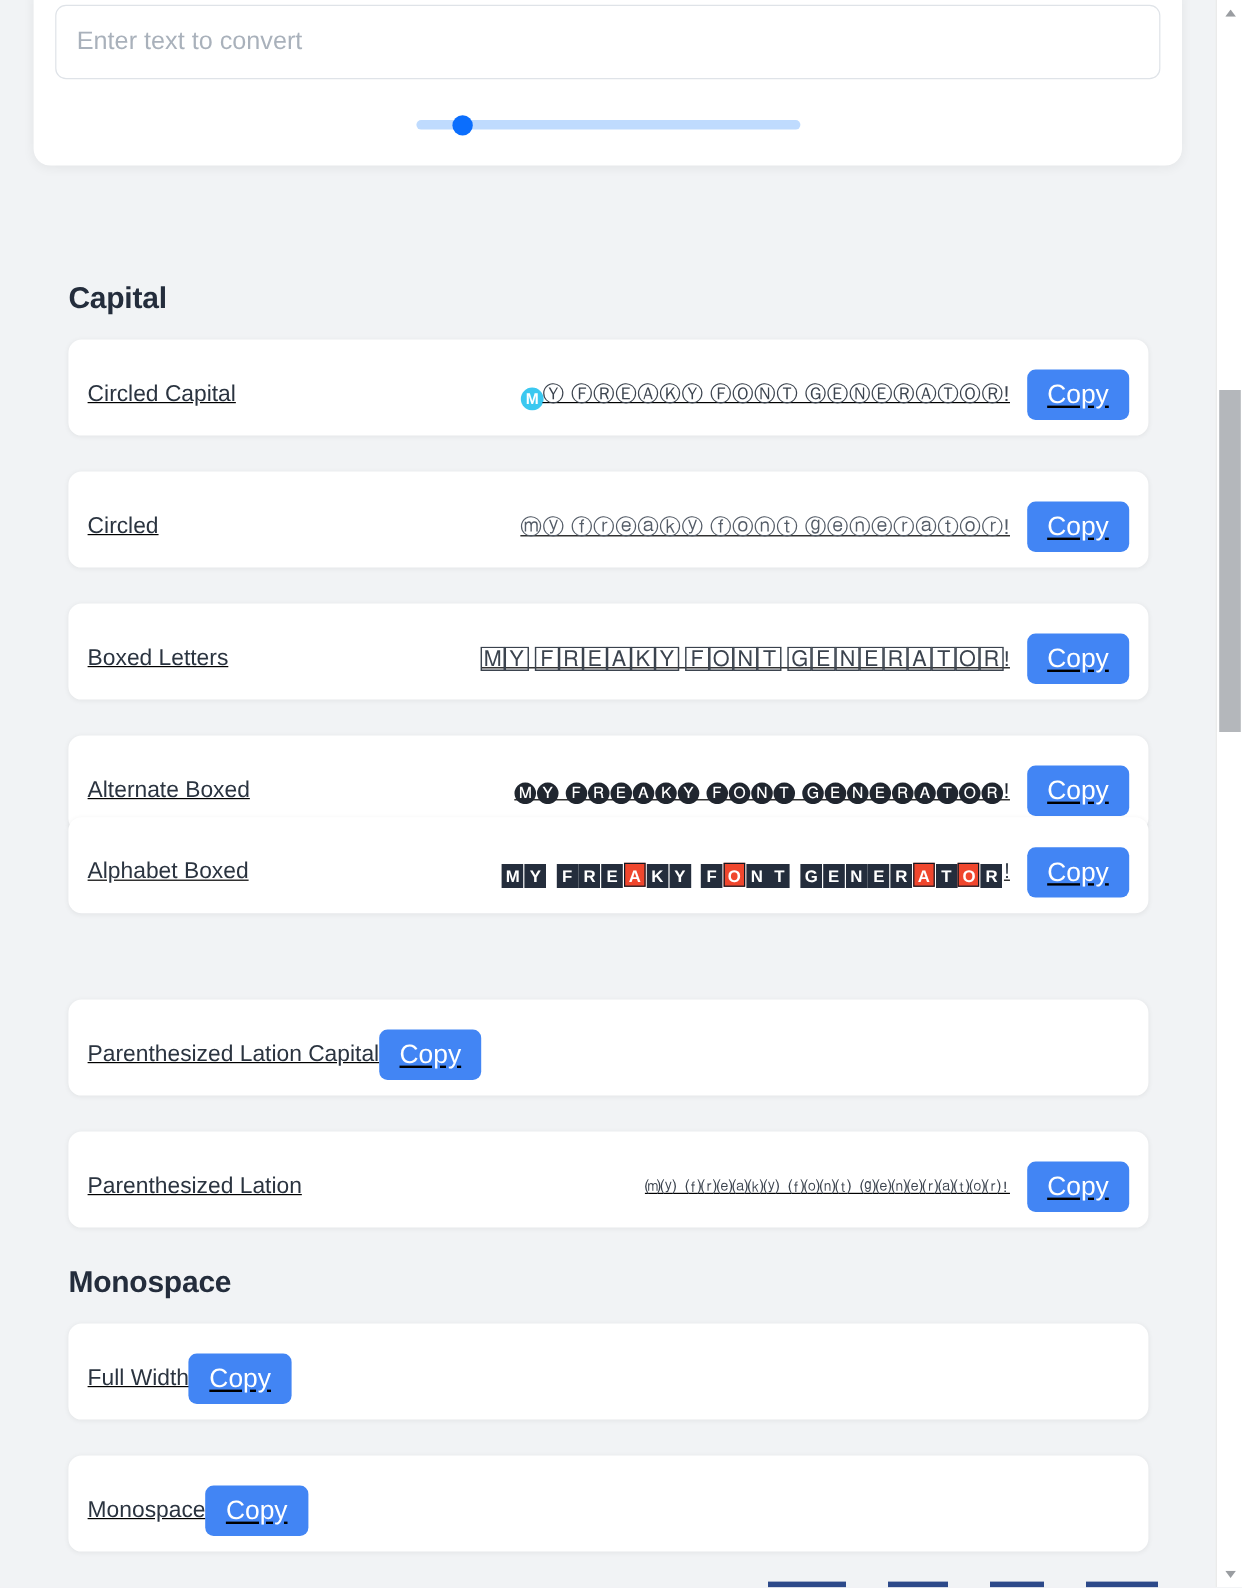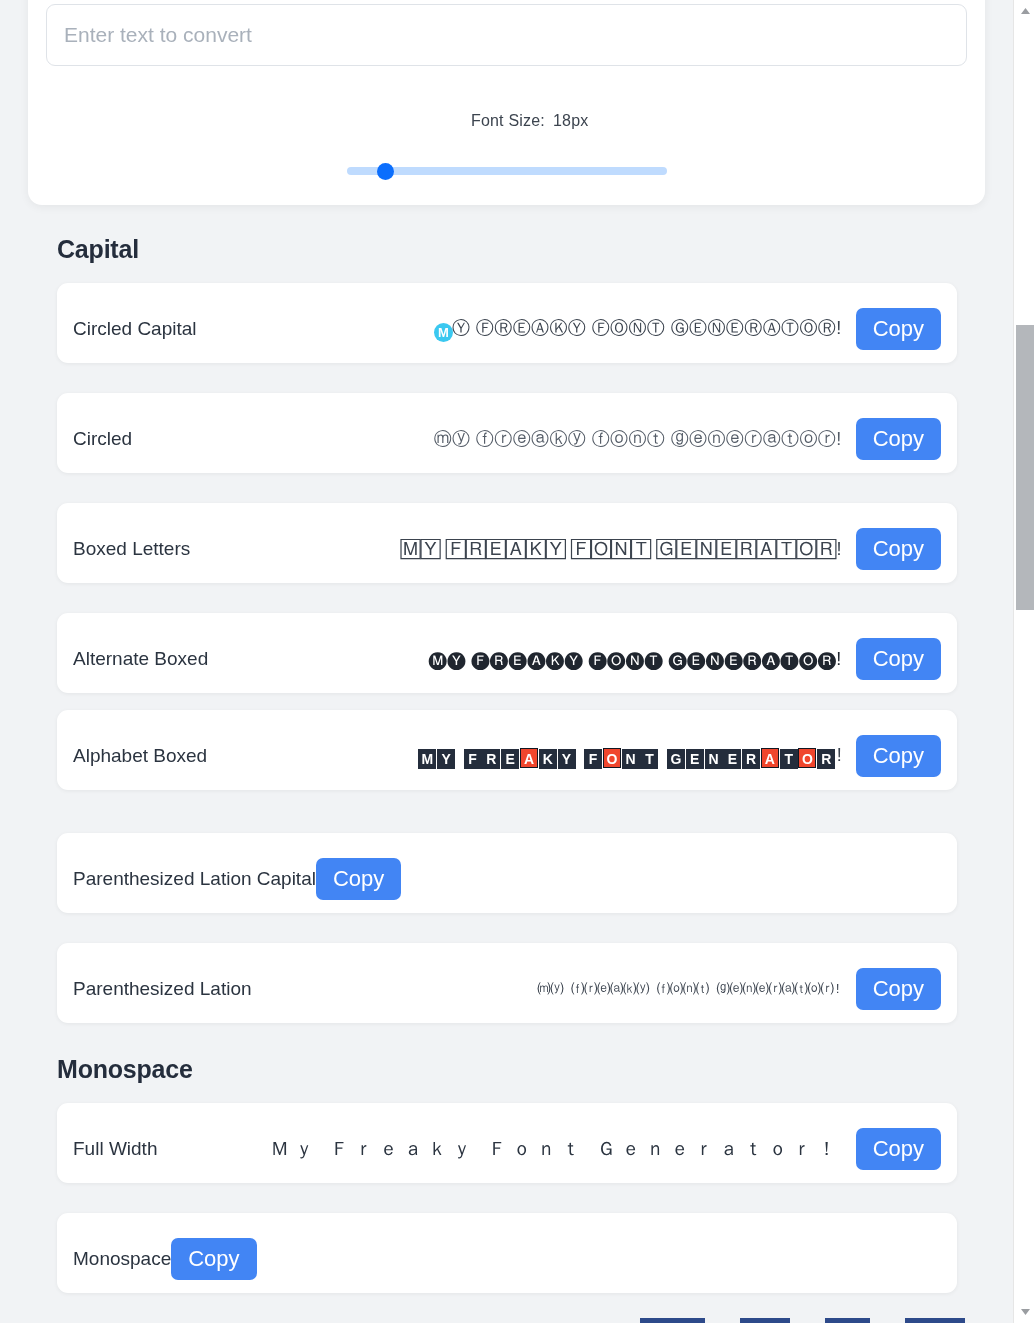--- a/index.html
+++ b/index.html
@@ -113,20 +113,21 @@
     position: absolute;
     left: 57px;
     width: 900px;
     height: 80px;
     background: #ffffff;
     border-radius: 11px;
     box-shadow: 0 1px 4px rgba(0,0,0,0.06);
     display: flex;
     align-items: center;
     padding: 12px 16px 0 16px;
+    text-decoration: underline;
   }
   .row-label {
     font-size: 19px;
     color: #2b3440;
     white-space: nowrap;
     flex: 0 0 auto;
   }
   .row-preview {
     flex: 1 1 auto;
     text-align: right;
@@ -246,23 +247,20 @@
 <body>
 
 <div id="page">
 
   <div class="viewport">
 
     <div class="input-card">
       <input class="text-input" type="text" placeholder="Enter text to convert" style="">
 
       <div class="slider-wrap">
-        <div class="slider-label">
-          <span>Font Size:</span><span class="val">18px</span>
-        </div>
         <div class="slider">
           <div class="slider-track"></div>
           <div class="slider-thumb"></div>
         </div>
       </div>
     </div>
 
     <div class="section-title" style="top:235px">Capital</div>
 
     <div class="row" style="top:283px">
@@ -282,42 +280,41 @@
       <div class="row-preview pv-boxed">🄼🅈 🄵🅁🄴🄰🄺🅈 🄵🄾🄽🅃 🄶🄴🄽🄴🅁🄰🅃🄾🅁!</div>
       <button class="copy-btn">Copy</button>
     </div>
 
     <div class="row" style="top:613px">
       <div class="row-label">Alternate Boxed</div>
       <div class="row-preview pv-alt-boxed">🅜🅨 🅕🅡🅔🅐🅚🅨 🅕🅞🅝🅣 🅖🅔🅝🅔🅡🅐🅣🅞🅡!</div>
       <button class="copy-btn">Copy</button>
     </div>
 
-    <div class="row" style="top:710px">
+    <div class="row" style="top:681px">
       <div class="row-label">Alphabet Boxed</div>
       <div class="row-preview pv-alpha-boxed" id="alpha-boxed-preview"><span class="tile">M</span><span class="tile">Y</span><span class="tile space"></span><span class="tile">F</span><span class="tile">R</span><span class="tile">E</span><span class="tile vowel">A</span><span class="tile">K</span><span class="tile">Y</span><span class="tile space"></span><span class="tile">F</span><span class="tile vowel">O</span><span class="tile">N</span><span class="tile">T</span><span class="tile space"></span><span class="tile">G</span><span class="tile">E</span><span class="tile">N</span><span class="tile">E</span><span class="tile">R</span><span class="tile vowel">A</span><span class="tile">T</span><span class="tile vowel">O</span><span class="tile">R</span><span class="bang">!</span></div>
       <button class="copy-btn">Copy</button>
     </div>
 
     <div class="row" style="top:833px">
       <div class="row-label">Parenthesized Lation Capital</div>
       <button class="copy-btn">Copy</button>
     </div>
 
     <div class="row" style="top:943px">
       <div class="row-label">Parenthesized Lation</div>
       <div class="row-preview pv-paren-low">⒨⒴ ⒡⒭⒠⒜⒦⒴ ⒡⒪⒩⒯ ⒢⒠⒩⒠⒭⒜⒯⒪⒭!</div>
       <button class="copy-btn">Copy</button>
     </div>
 
     <div class="section-title" style="top:1055px">Monospace</div>
 
     <div class="row" style="top:1103px">
       <div class="row-label">Full Width</div>
-      <div class="row-preview pv-fullwidth">Ｍｙ Ｆｒｅａｋｙ Ｆｏｎｔ Ｇｅｎｅｒａｔｏｒ！</div>
       <button class="copy-btn">Copy</button>
     </div>
 
     <div class="row" style="top:1213px">
       <div class="row-label">Monospace</div>
       <button class="copy-btn">Copy</button>
     </div>
 
     <div class="bottom-peek">
       <div class="peek-bar" style="left:640px;width:65px"></div>

